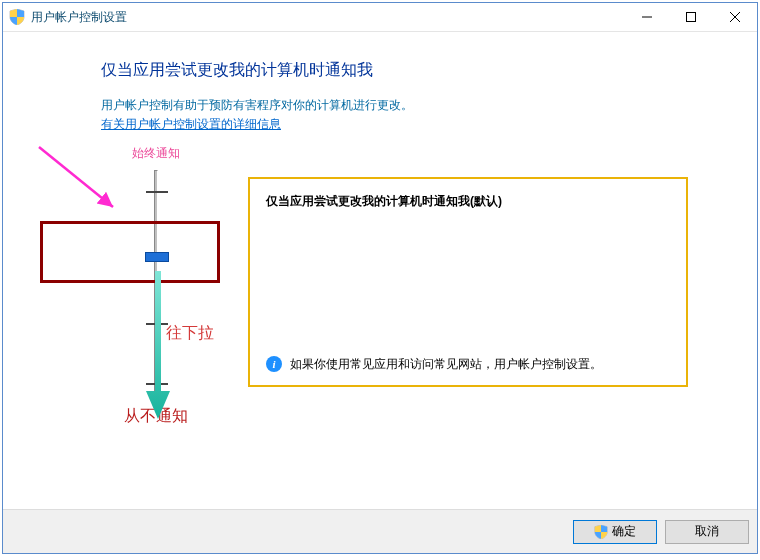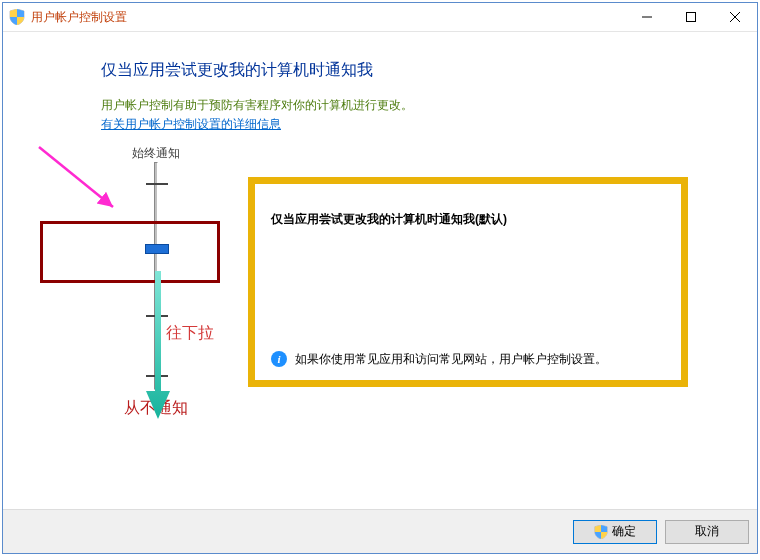--- a/index.html
+++ b/index.html
@@ -11,31 +11,31 @@
       position: relative;
       margin: 2px;
     }
     .titlebar {
       height: 28px;
       display: flex;
       align-items: center;
       padding-left: 6px;
     }
     .titlebar .shield-icon { width: 16px; height: 16px; margin-right: 6px; }
-    .titlebar .title { font-size: 12px; color: #c2410c; }
+    .titlebar .title { font-size: 12px; color: #0c4a6e; }
     .titlebar .win-controls { margin-left: auto; display: flex; }
     .win-btn { width: 44px; height: 28px; display: flex; align-items: center; justify-content: center; }
     .win-btn svg { width: 10px; height: 10px; }
     .titlebar-sep { border-bottom: 1px solid #e5e5e5; }
     .content { padding: 28px 40px 0 98px; position: relative; }
     h1.heading { color: #003399; font-size: 16px; font-weight: 400; margin-bottom: 16px; }
-    .desc { color: #4d7c0f; font-size: 12px; margin-bottom: 2px; }
+    .desc { color: #0369a1; font-size: 12px; margin-bottom: 2px; }
     .link { color: #0066cc; text-decoration: underline; font-size: 12px; cursor: pointer; }
     .slider-area { position: absolute; left: 108px; top: 142px; width: 90px; height: 278px; text-align: center; }
-    .slider-label-top { font-size: 12px; color: #404040; }
+    .slider-label-top { font-size: 12px; color: #ec4899; margin-bottom: 8px; }
     .slider-label-bottom { font-size: 16px; color: #b91c1c; margin-top: 8px; }
     .slider-track {
       position: relative;
       width: 4px; height: 228px;
       background: #c0c0c0;
       margin: 0 auto;
       border-left: 1px solid #888;
       border-top: 1px solid #888;
       border-right: 1px solid #fff;
       border-bottom: 1px solid #fff;
@@ -54,22 +54,22 @@
       left: -10px;
       width: 24px; height: 10px;
       background: #1e6fd6;
       border: 1px solid #0a4a9e;
       top: 81px;
     }
     .detail-panel {
       position: absolute;
       left: 245px; top: 174px;
       width: 440px;
-      border: 7px solid #eab308;
-      padding: 27px 16px 14px 16px;
+      border: 2px solid #eab308;
+      padding: 14px 16px 14px 16px;
       min-height: 210px;
     }
     .detail-title { font-size: 12px; font-weight: bold; margin-bottom: 12px; }
     .detail-panel ul { list-style: disc; padding-left: 24px; font-size: 12px; }
     .detail-panel ul li { margin-bottom: 6px; }
     .reco {
       position: absolute;
       bottom: 12px; left: 16px; right: 16px;
       display: flex; align-items: flex-start; gap: 8px;
       font-size: 12px;

